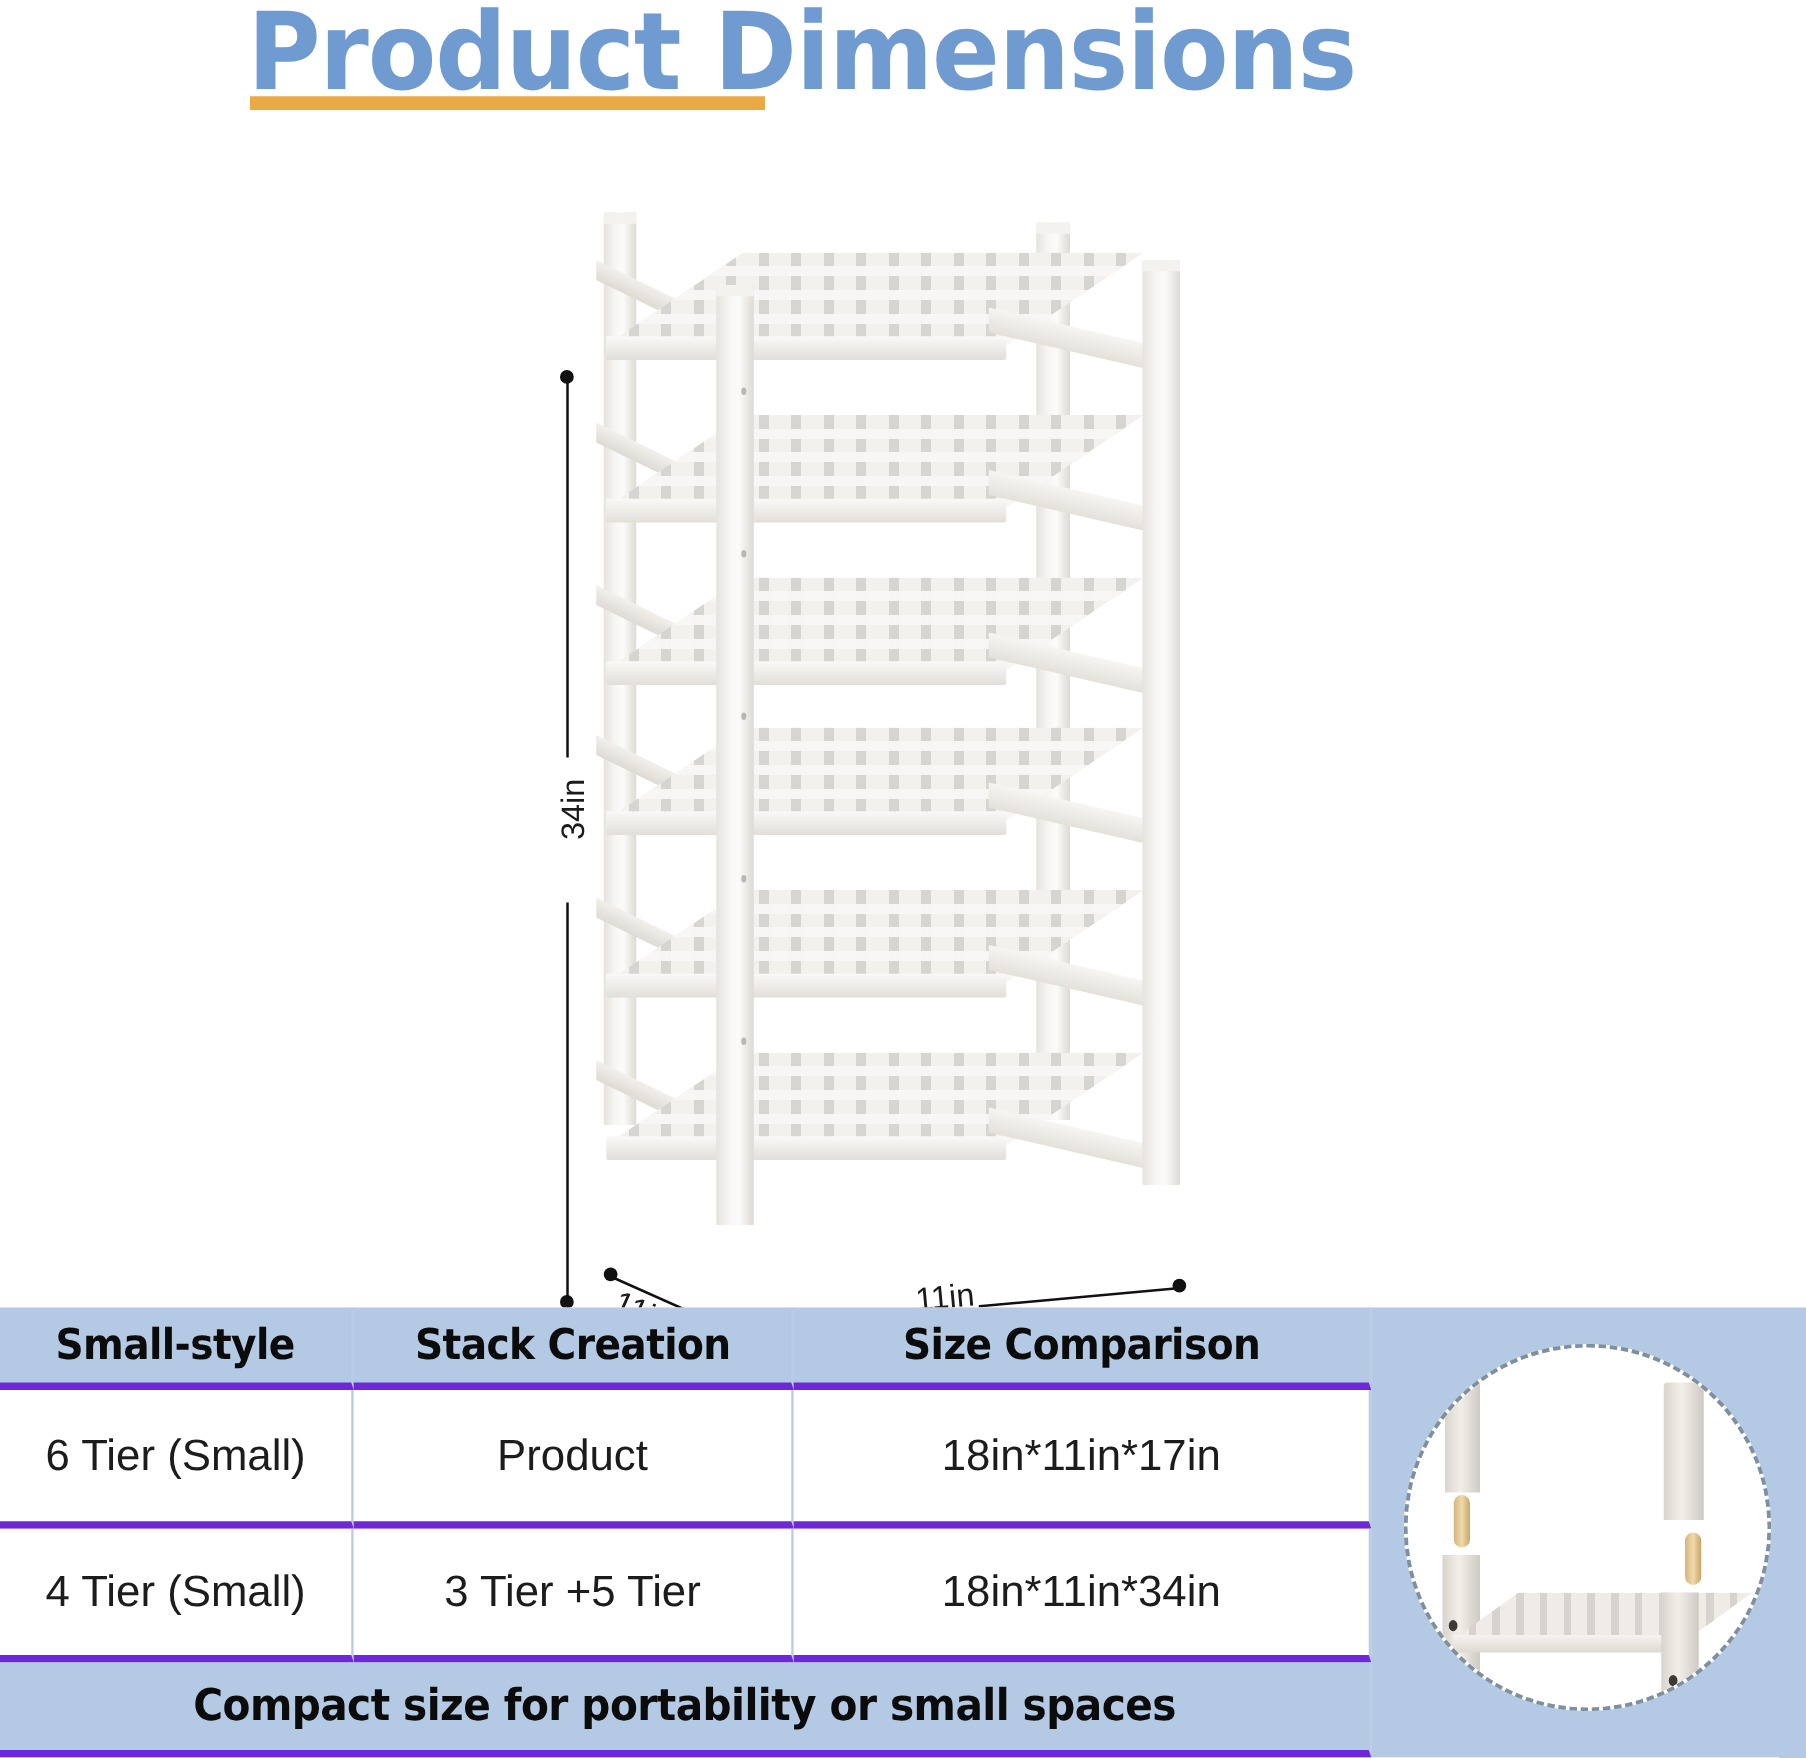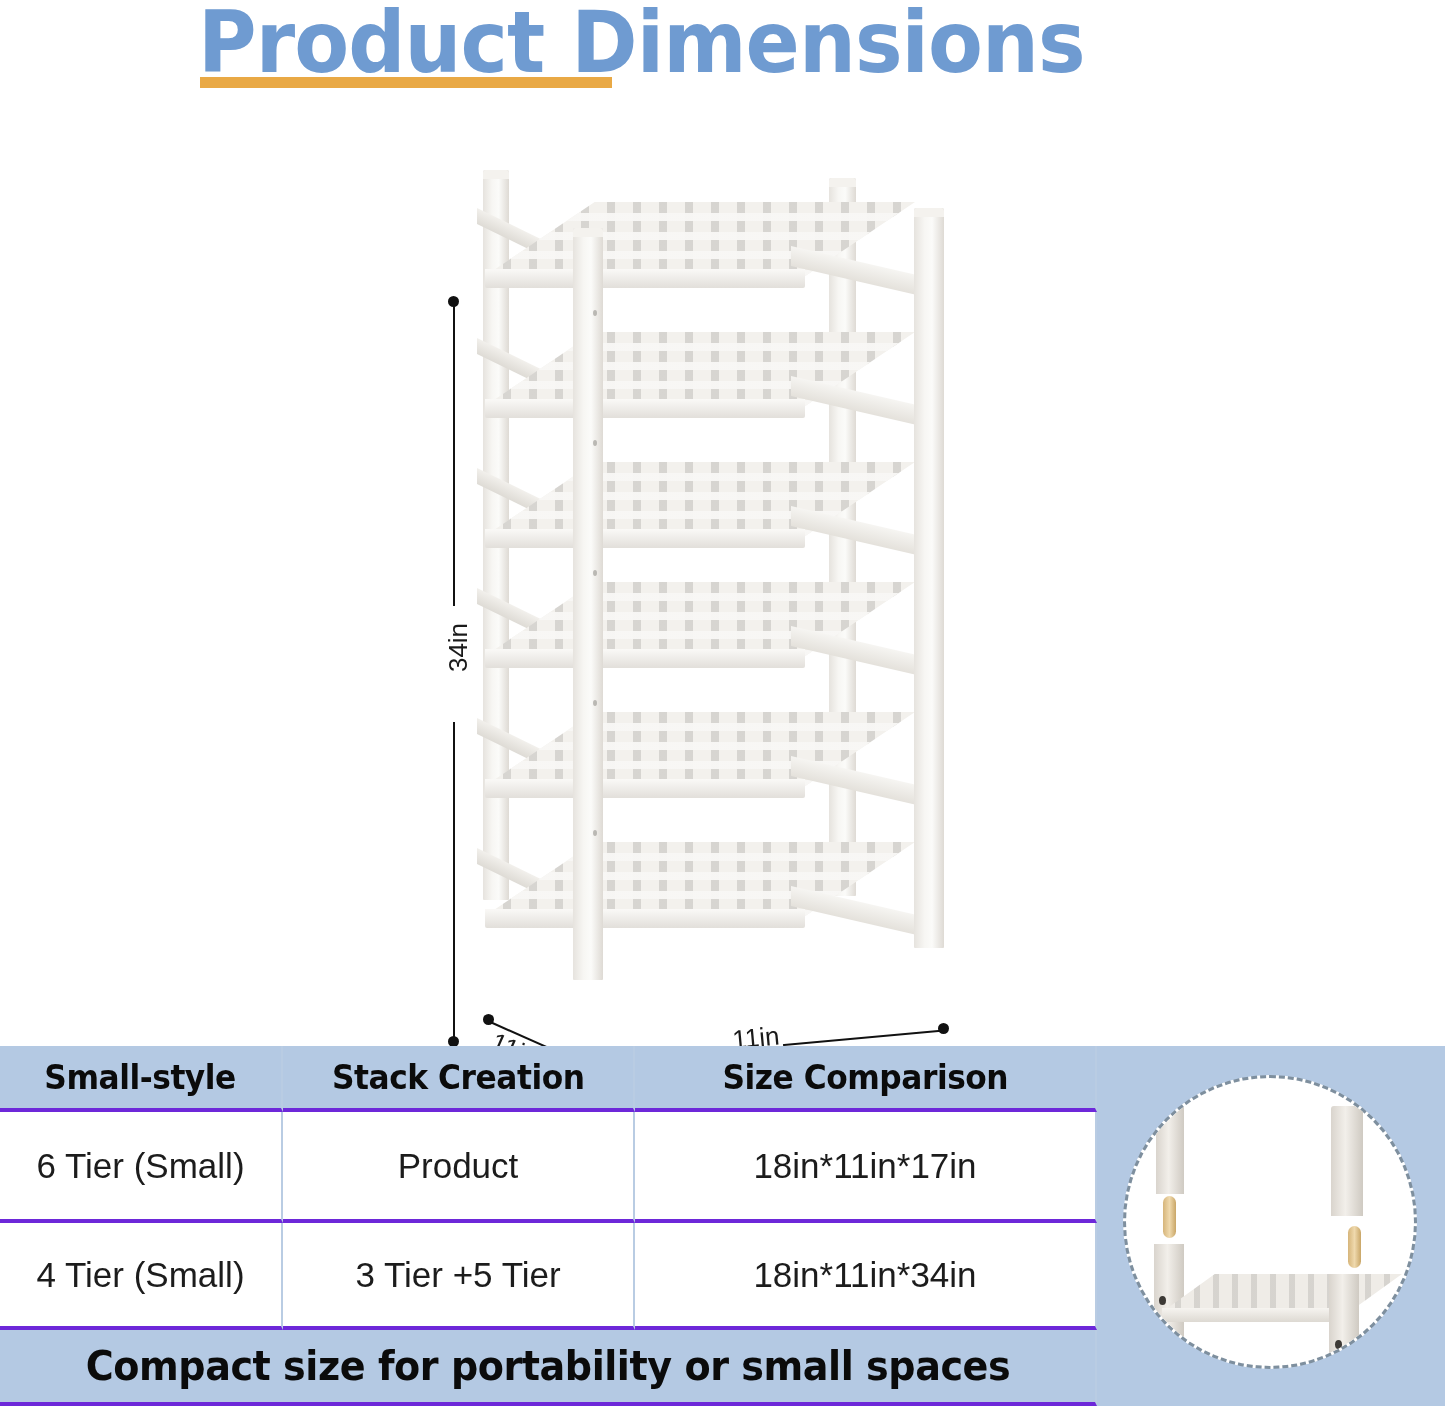--- a/index.html
+++ b/index.html
@@ -221,21 +221,21 @@
     display: grid;
     grid-template-columns: 283px 352px 462px 348px;
     grid-template-rows: 66px 111px 107px 76px;
     background: #ffffff;
   }
   .cell {
     display: flex;
     align-items: center;
     justify-content: center;
     border-right: 2px solid #b9cce3;
-    border-bottom: 4px solid #6d28d9;
+    border-bottom: 6px solid #6d28d9;
     padding: 0 6px;
     text-align: center;
   }
   .cell.head {
     background: #b4c9e3;
     font-family: "DejaVu Sans", sans-serif;
     font-weight: bold;
     font-size: 34px;
     color: #0b0b0b;
     letter-spacing: -0.5px;
@@ -246,21 +246,21 @@
     background: #ffffff;
     font-size: 35px;
     color: #1c1c1c;
     font-weight: 300;
   }
   .cell.banner {
     grid-column: 1 / 4;
     background: #b4c9e3;
     font-family: "DejaVu Sans", sans-serif;
     font-weight: bold;
-    font-size: 41px;
+    font-size: 35px;
     color: #0b0b0b;
     letter-spacing: -0.5px;
   }
   .cell.banner .btxt { transform: scaleX(0.93); display: inline-block; }
   .cell.imgcell {
     grid-row: 1 / 5;
     grid-column: 4 / 5;
     background: #b4c9e3;
     border-right: none;
     border-bottom: none;

